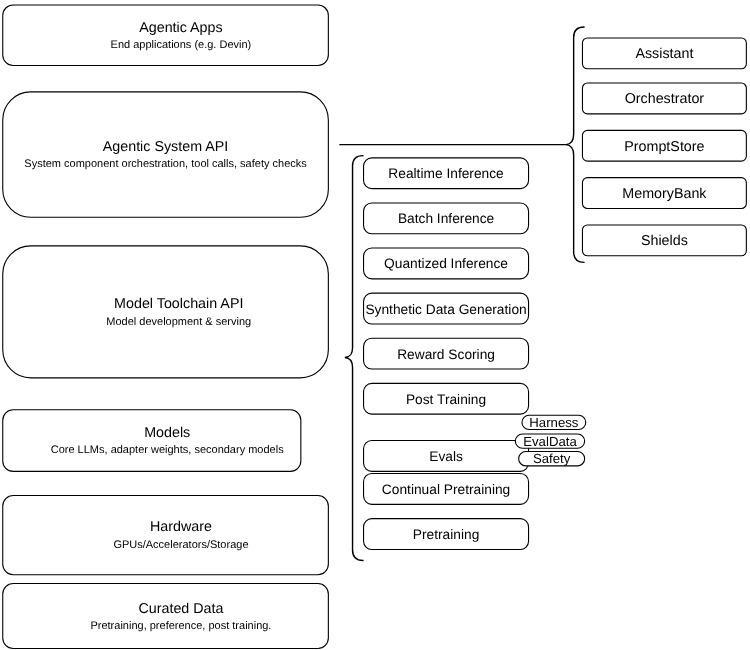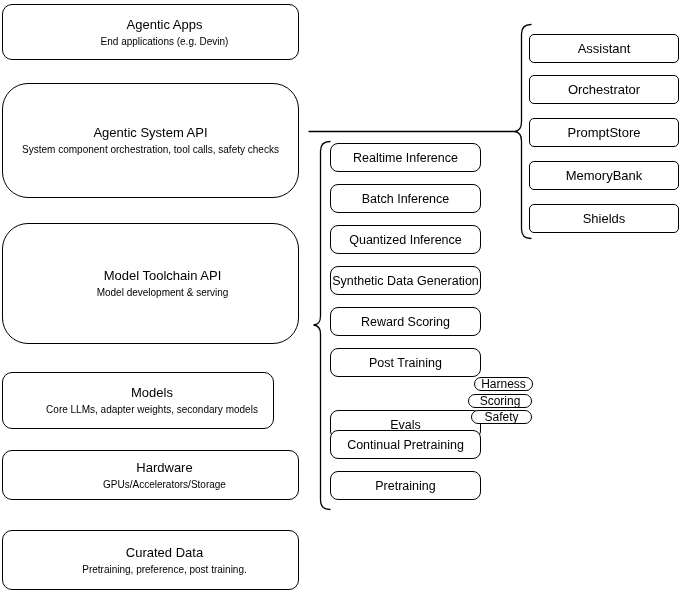--- a/index.html
+++ b/index.html
@@ -106,21 +106,21 @@
   <div class="node r26" style="left:2px; top:223px; width:297px; height:121px;padding-left:24px;">
     <div class="title">Model Toolchain API</div>
     <div class="subtitle">Model development &amp; serving</div>
   </div>
 
   <div class="node r10" style="left:2px; top:372px; width:272px; height:57px;">
     <div class="title">Models</div>
     <div class="subtitle">Core LLMs, adapter weights, secondary models</div>
   </div>
 
-  <div class="node r10" style="left:2px; top:450px; width:297px; height:50px;">
+  <div class="node r10" style="left:2px; top:450px; width:297px; height:73px;">
     <div class="title">Hardware</div>
     <div class="subtitle">GPUs/Accelerators/Storage</div>
   </div>
 
   <div class="node r10" style="left:2px; top:530px; width:297px; height:60px;">
     <div class="title">Curated Data</div>
     <div class="subtitle">Pretraining, preference, post training.</div>
   </div>
 
   <div class="node mid" style="top:143px;">
@@ -134,32 +134,32 @@
   </div>
   <div class="node mid" style="top:266px;">
     <div class="label">Synthetic Data Generation</div>
   </div>
   <div class="node mid" style="top:307px;">
     <div class="label">Reward Scoring</div>
   </div>
   <div class="node mid" style="top:348px;">
     <div class="label">Post Training</div>
   </div>
-  <div class="node mid" style="top:410px;">
+  <div class="node mid" style="top:400px;">
     <div class="label">Evals</div>
   </div>
   <div class="node mid" style="top:430px;">
     <div class="label">Continual Pretraining</div>
   </div>
   <div class="node mid" style="top:471px;">
     <div class="label">Pretraining</div>
   </div>
 
   <div class="pill" style="left:474px; top:377px; width:59px; height:14px;">Harness</div>
-  <div class="pill" style="left:468px; top:394px; width:64px; height:14px;">Scoring</div>
+  <div class="pill" style="left:468px; top:394px; width:64px; height:14px;">EvalData</div>
   <div class="pill" style="left:471px; top:410px; width:61px; height:14px;">Safety</div>
 
   <div class="node right" style="top:34px;">
     <div class="label">Assistant</div>
   </div>
   <div class="node right" style="top:75px;justify-content:center;">
     <div class="label">Orchestrator</div>
   </div>
   <div class="node right" style="top:118px;">
     <div class="label">PromptStore</div>

